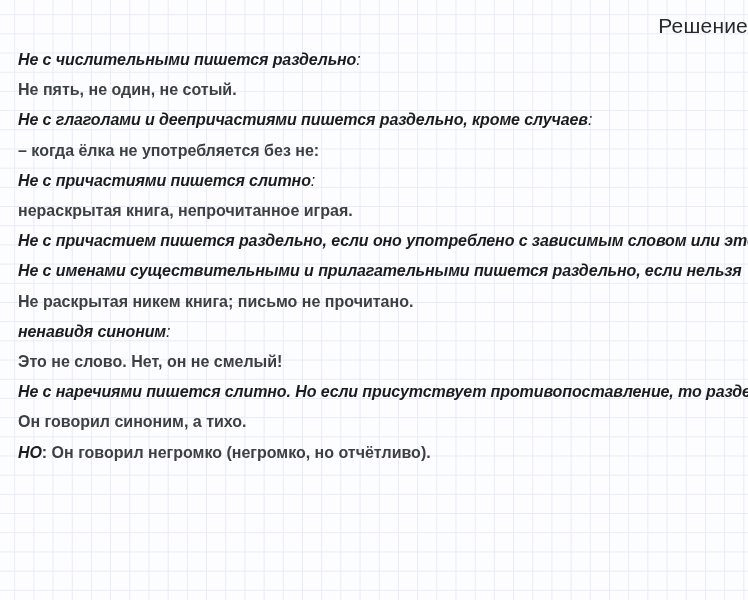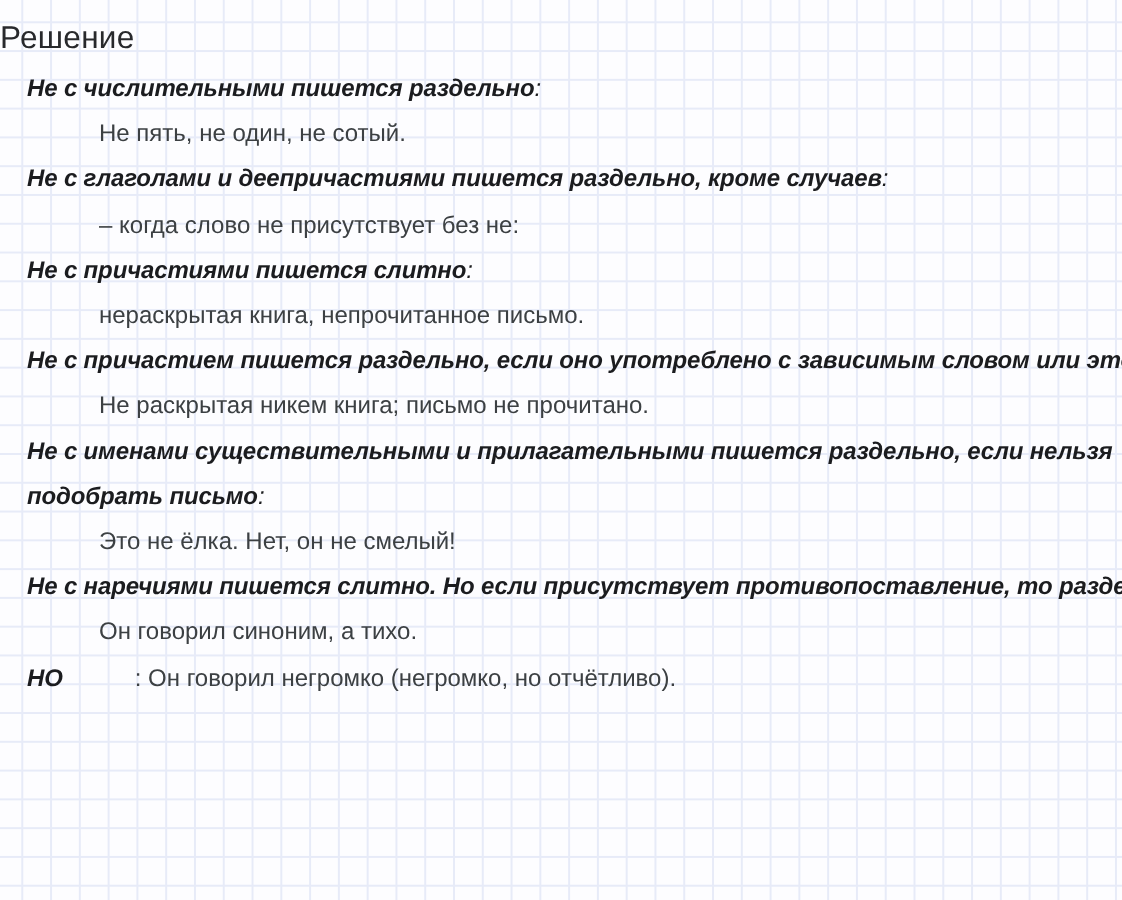--- a/index.html
+++ b/index.html
@@ -19,21 +19,21 @@
     background-color:var(--bg);
     background-image:
       linear-gradient(to right, var(--grid-line) 1px, transparent 1px),
       linear-gradient(to bottom, var(--grid-line) 1px, transparent 1px);
     background-size:19.2px 19.2px;
     background-position:-5px -5px;
   }
   .page-title{
     margin:0;
     padding-top:14px;
-    text-align:left;
+    text-align:right;
     font-size:21px;
     font-weight:400;
     letter-spacing:0.2px;
     color:var(--title);
   }
   .content{
     padding:7px 2px 0 18px;
   }
   .line{
     font-size:16px;
@@ -45,39 +45,38 @@
     font-style:italic;
     color:var(--heading);
     letter-spacing:-0.1px;
   }
   .seg-colon{
     font-style:italic;
     font-weight:400;
     color:var(--heading);
   }
   .seg-normal{
-    font-weight:400;
+    font-weight:700;
     font-style:normal;
     color:var(--body);
-    margin-left:48px;
   }
 </style>
 </head>
 <body>
 
 <h1 class="page-title">Решение</h1>
 
 <div class="content">
     <div class="line"><span class="seg-rule">Не с числительными пишется раздельно</span><span class="seg-colon">:</span></div>
     <div class="line"><span class="seg-normal">Не пять, не один, не сотый.</span></div>
     <div class="line"><span class="seg-rule">Не с глаголами и деепричастиями пишется раздельно, кроме случаев</span><span class="seg-colon">:</span></div>
-    <div class="line"><span class="seg-normal">– когда слово не присутствует без не:</span></div>
+    <div class="line"><span class="seg-normal">– когда ёлка не употребляется без не:</span></div>
     <div class="line"><span class="seg-rule">Не с причастиями пишется слитно</span><span class="seg-colon">:</span></div>
-    <div class="line"><span class="seg-normal">нераскрытая книга, непрочитанное письмо.</span></div>
+    <div class="line"><span class="seg-normal">нераскрытая книга, непрочитанное играя.</span></div>
     <div class="line"><span class="seg-rule">Не с причастием пишется раздельно, если оно употреблено с зависимым словом или это</span></div>
+    <div class="line"><span class="seg-rule">Не с именами существительными и прилагательными пишется раздельно, если нельзя</span></div>
     <div class="line"><span class="seg-normal">Не раскрытая никем книга; письмо не прочитано.</span></div>
-    <div class="line"><span class="seg-rule">Не с именами существительными и прилагательными пишется раздельно, если нельзя</span></div>
-    <div class="line"><span class="seg-rule">подобрать письмо</span><span class="seg-colon">:</span></div>
-    <div class="line"><span class="seg-normal">Это не ёлка. Нет, он не смелый!</span></div>
+    <div class="line"><span class="seg-rule">ненавидя синоним</span><span class="seg-colon">:</span></div>
+    <div class="line"><span class="seg-normal">Это не слово. Нет, он не смелый!</span></div>
     <div class="line"><span class="seg-rule">Не с наречиями пишется слитно. Но если присутствует противопоставление, то раздельно</span></div>
     <div class="line"><span class="seg-normal">Он говорил синоним, а тихо.</span></div>
     <div class="line"><span class="seg-rule">НО</span><span class="seg-normal">: Он говорил негромко (негромко, но отчётливо).</span></div>
   </div>
 
 </body></html>

